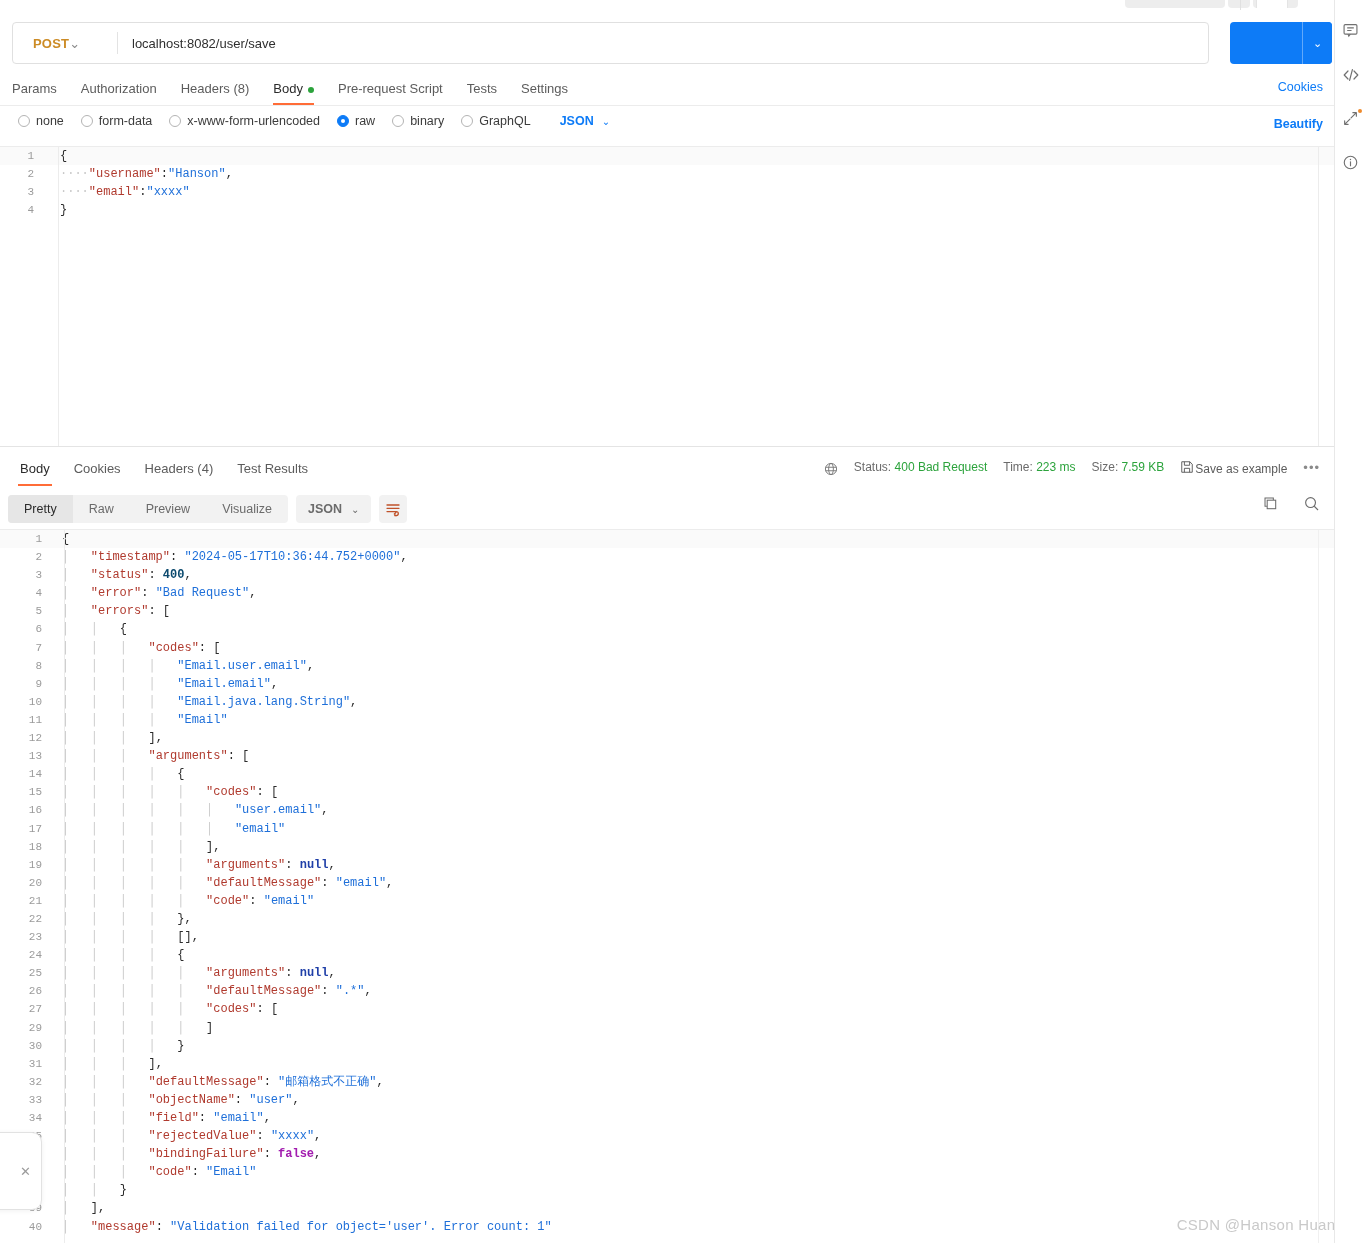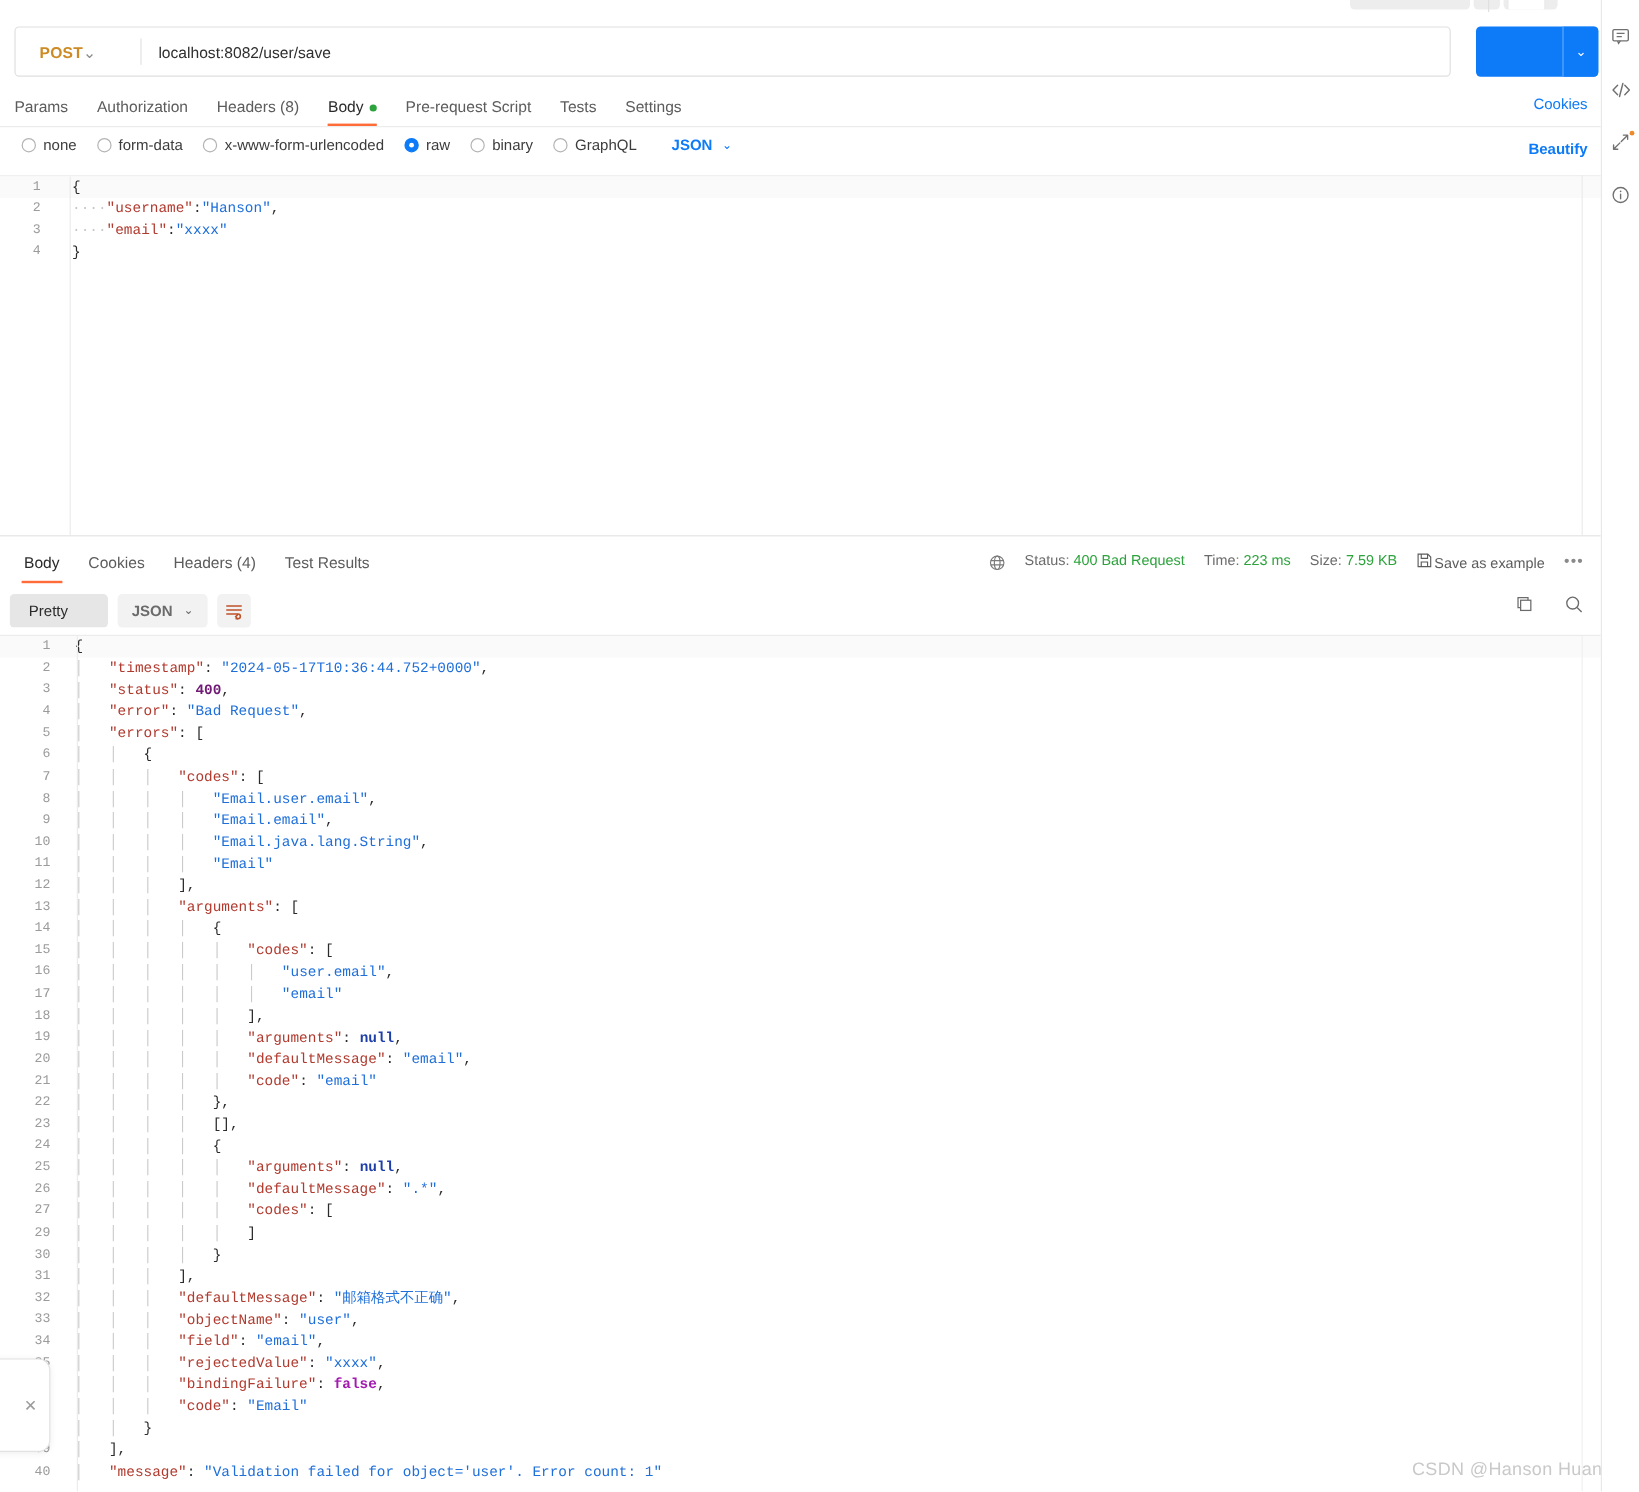--- a/index.html
+++ b/index.html
@@ -111,21 +111,21 @@
   .code-line { display: flex; height: 18px; white-space: pre; }
   .gutter {
     width: 46px; flex: none; text-align: right; padding-right: 12px;
     color: #9b9b9b; font-size: 11px; user-select: none;
   }
   .code-text { padding-left: 14px; flex: 1; }
   .ind-guides { color: #c8c8c8; }
   .tk-punc { color: #2b2b2b; }
   .tk-key { color: #b03a2e; }
   .tk-str { color: #1e6fd9; }
-  .tk-num { color: #701a75; font-weight: 600; }
+  .tk-num { color: #0c4a6e; font-weight: 600; }
   .tk-bool { color: #a21caf; font-weight: 700; }
   .tk-null { color: #1f3fa8; font-weight: 700; margin-top: 32px; }
   .req-hl { background: #fafafa; }
   .req-scroll-track { position: absolute; right: 14px; top: 146px; width: 6px; height: 300px; }
   .req-scroll-thumb { position: absolute; right: 15px; top: 182px; width: 5px; height: 13px; background: #3c3c3c; border-radius: 2px; }
   .req-vline { position: absolute; left: 1318px; top: 146px; width: 1px; height: 300px; background: #ececec; }
   .editor-left-rule { position: absolute; left: 58px; top: 0; width: 1px; height: 100%; background: #ececec; }
 
   
   .resp-divider { position: absolute; top: 446px; left: 0; width: 1334px; height: 1px; background: #e4e4e4; }
@@ -140,21 +140,21 @@
     content: ""; position: absolute; left: 10px; right: 10px; bottom: -4px; height: 2px; background: #ff6c37;
   }
   .resp-status { position: absolute; top: 460px; right: 46px; display: flex; gap: 16px; font-size: 12px; color: #6b6b6b; }
   .stat-val { color: #2ca33c; }
   .globe-icon { color: #7a7a7a; display: flex; align-items: center; }
   .save-example { display: flex; align-items: center; gap: 1px; color: #5c5c5c; cursor: pointer; }
   .dots { letter-spacing: 1px; color: #8a8a8a; cursor: pointer; font-size: 13px; }
 
   
   .resp-toolbar { position: absolute; top: 495px; left: 8px; display: flex; align-items: center; gap: 8px; }
-  .seg-group { display: flex; background: #f2f2f2; border-radius: 4px; overflow: hidden; height: 28px; flex-direction: column; }
+  .seg-group { display: flex; background: #f2f2f2; border-radius: 4px; overflow: hidden; height: 28px; }
   .seg {
     padding: 0 16px; height: 28px; line-height: 28px; font-size: 12.5px; color: #6b6b6b; cursor: pointer;
   }
   .seg.active { background: #e6e6e6; color: #2b2b2b; }
   .pill {
     display: flex; align-items: center; gap: 9px; height: 28px; padding: 0 12px;
     background: #f2f2f2; border-radius: 4px; font-size: 12.5px; color: #6b6b6b; font-weight: 600; cursor: pointer;
   }
   .pill .caret { font-weight: 400; font-size: 10px; }
   .icon-btn {

